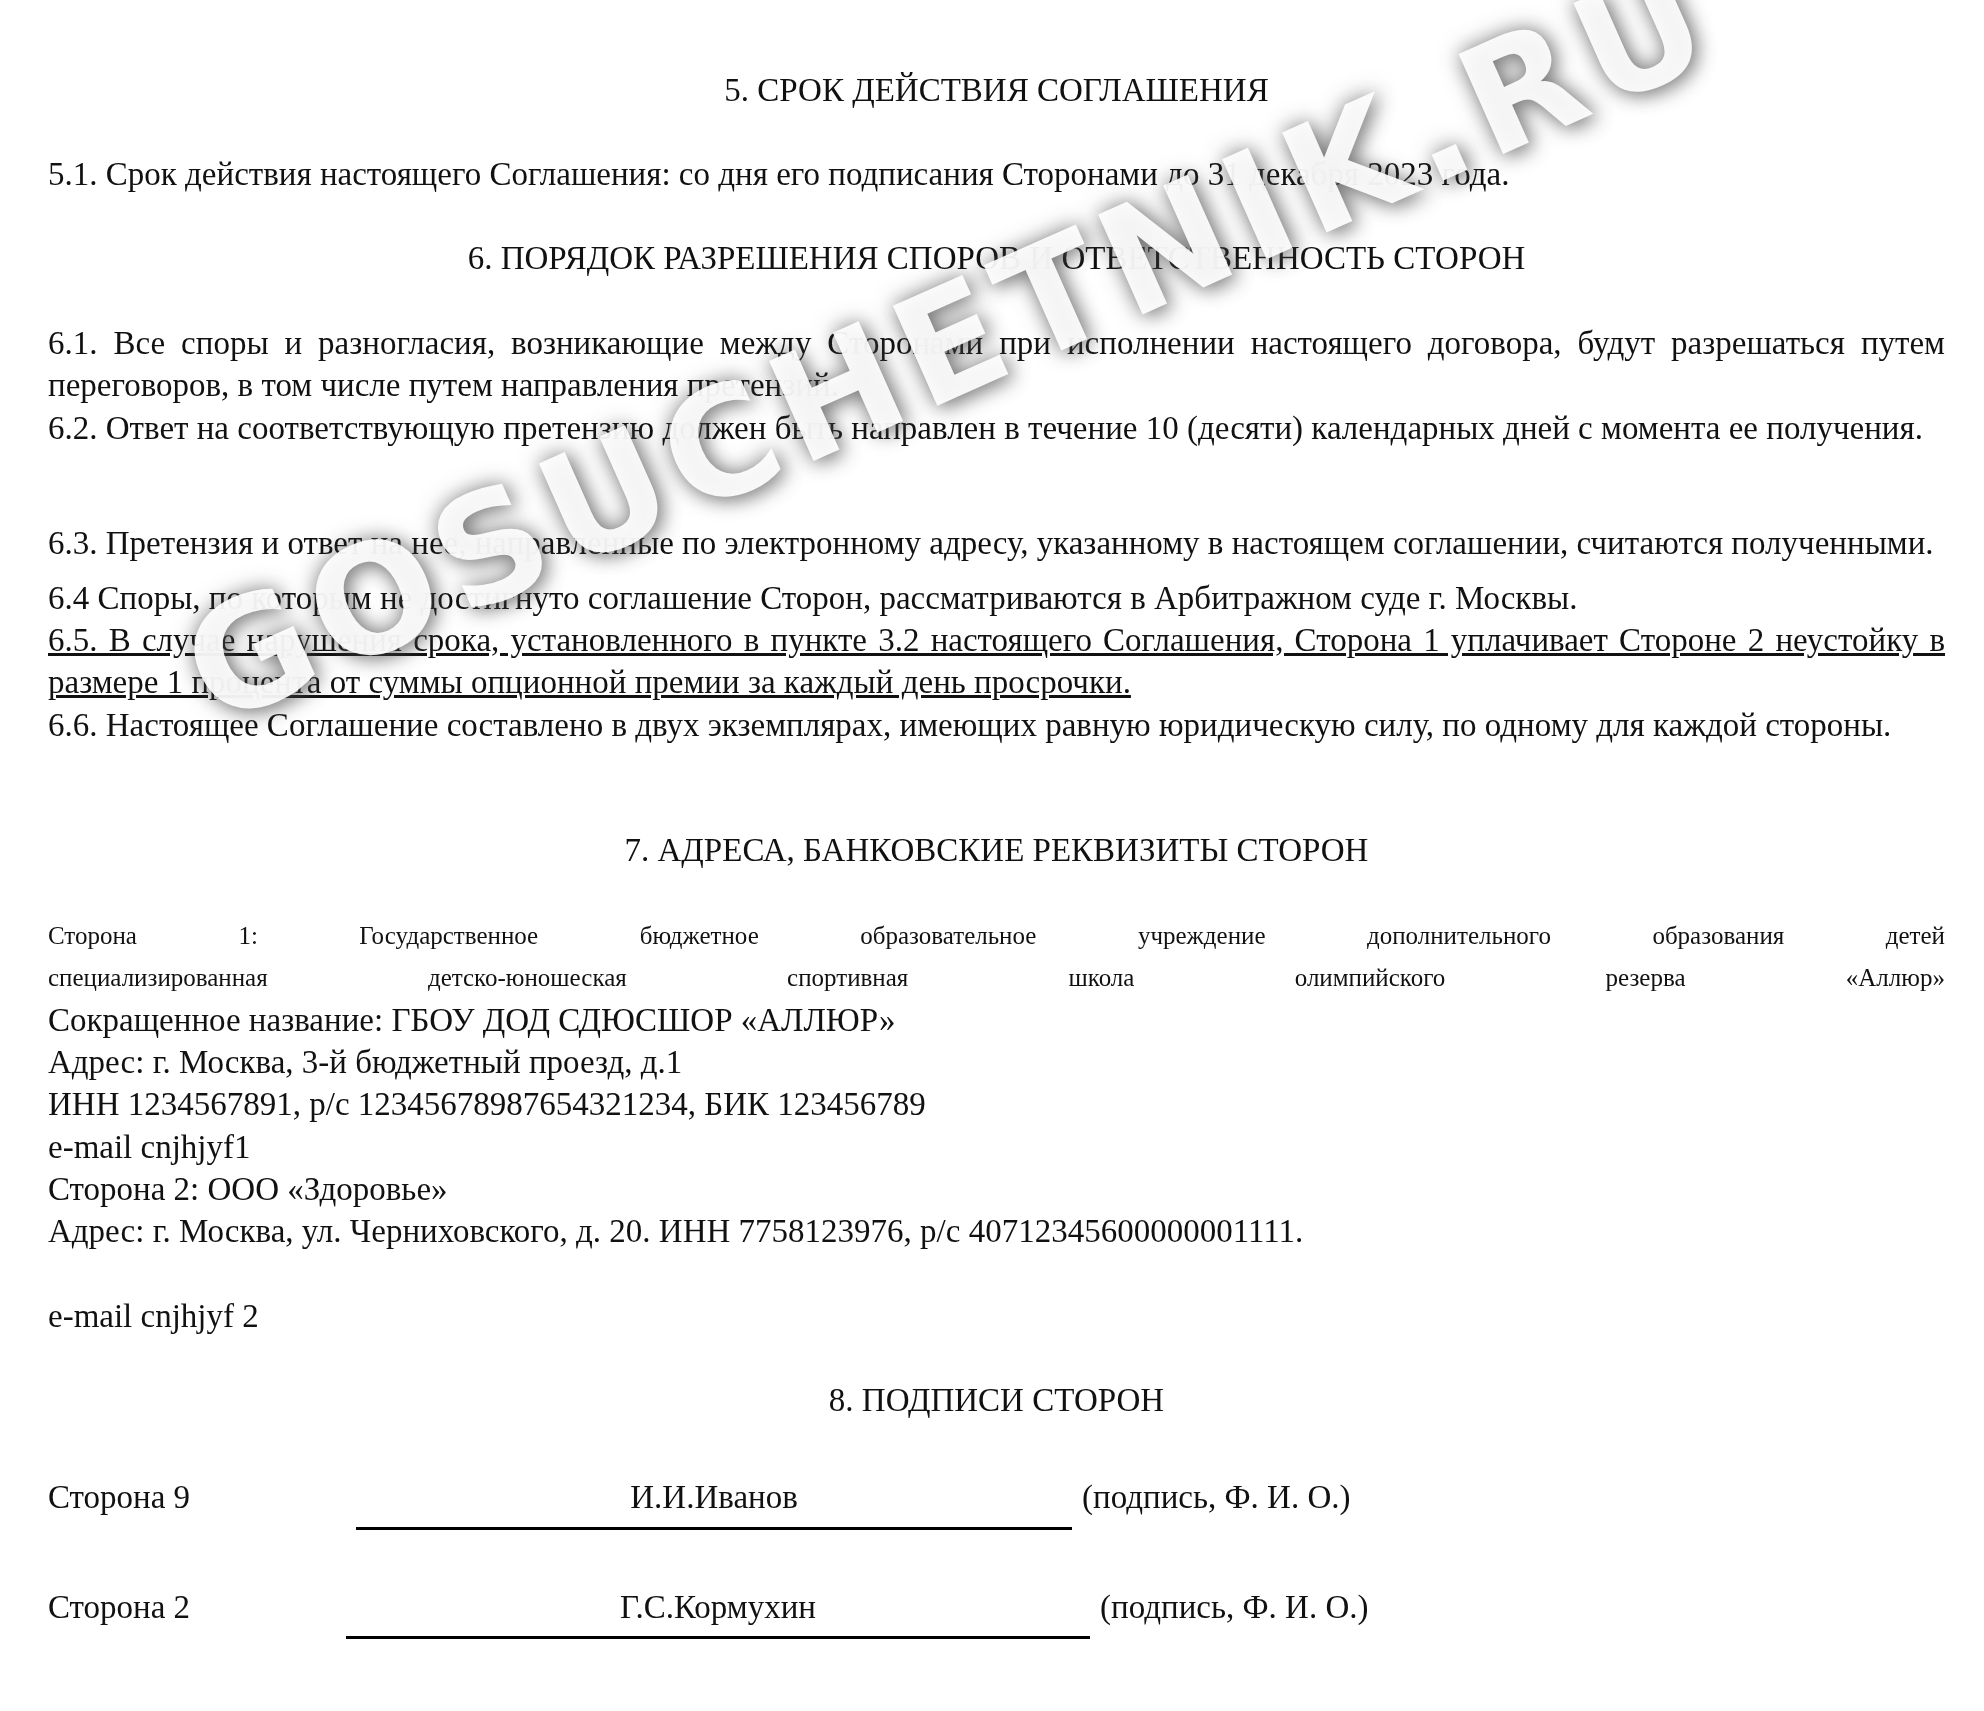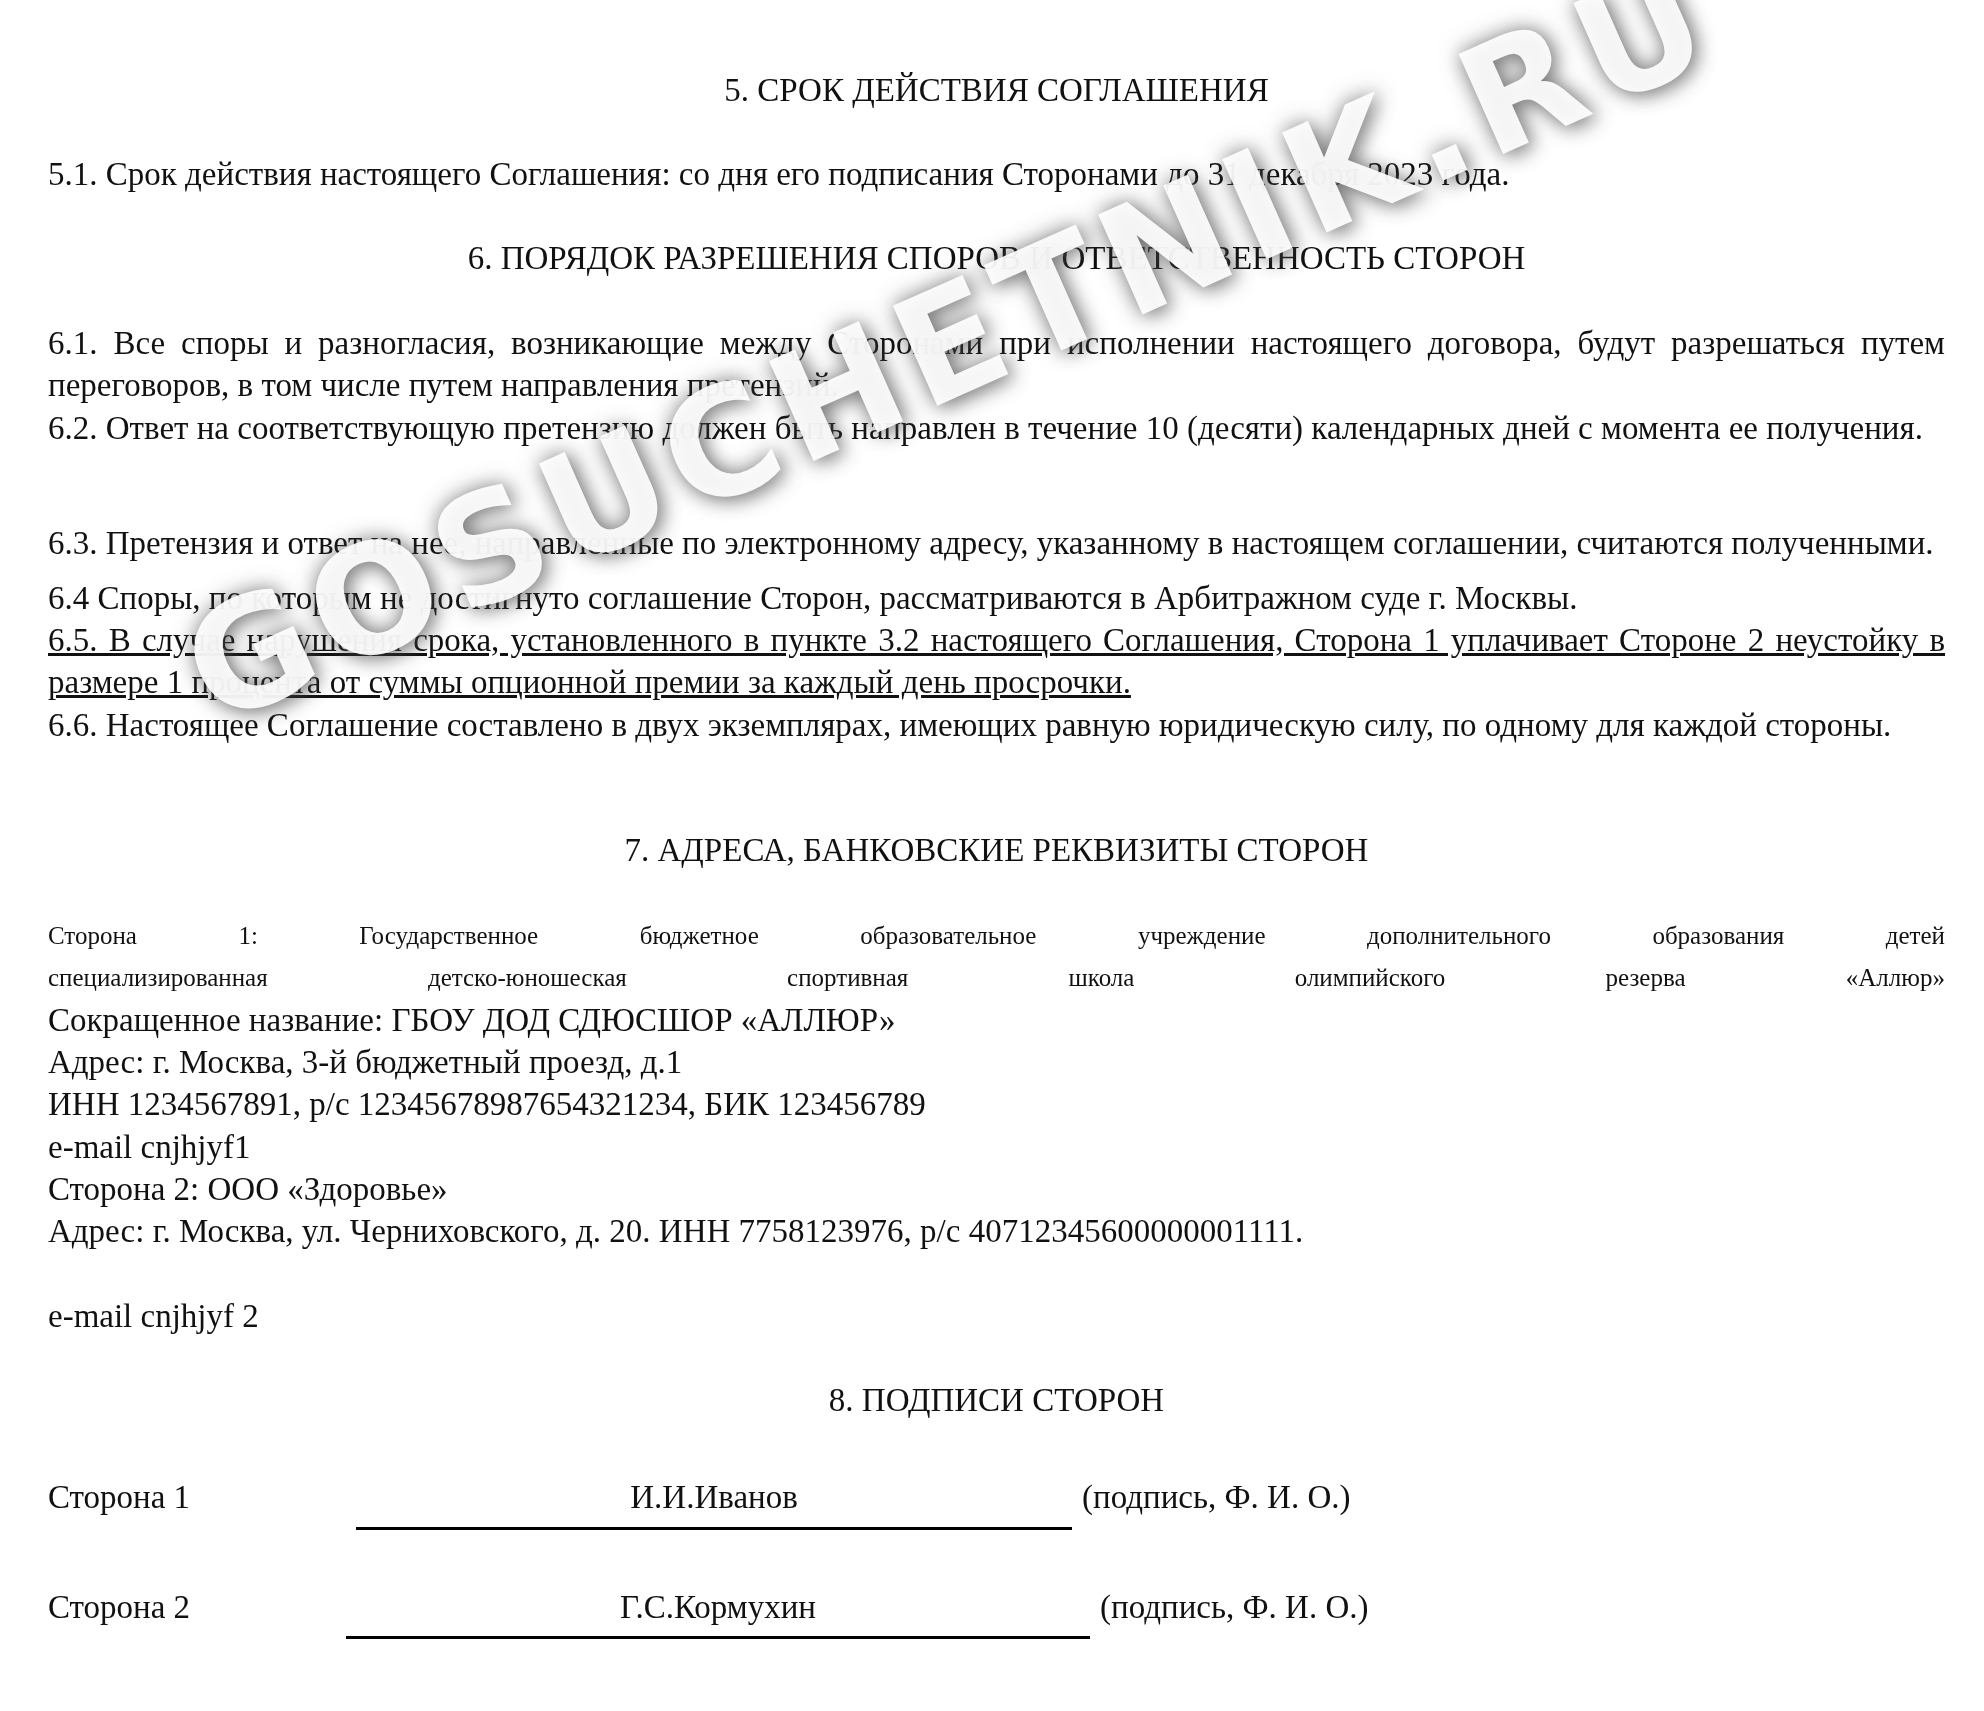--- a/index.html
+++ b/index.html
@@ -120,21 +120,21 @@
   <div class="line" style="top:1042px;">Адрес: г. Москва, 3-й бюджетный проезд, д.1</div>
   <div class="line" style="top:1084px;">ИНН 1234567891, р/с 12345678987654321234, БИК 123456789</div>
   <div class="line" style="top:1127px;">e-mail cnjhjyf1</div>
   <div class="line" style="top:1169px;">Сторона 2: ООО «Здоровье»</div>
   <div class="line" style="top:1211px;">Адрес: г. Москва, ул. Черниховского, д. 20. ИНН 7758123976, р/с 40712345600000001111.</div>
   <div class="line" style="top:1296px;">e-mail cnjhjyf 2</div>
 
   <div class="heading" style="top:1380px;">8. ПОДПИСИ СТОРОН</div>
 
   <div>
-    <div class="sig-label" style="top:1477px;">Сторона 1</div>
+    <div class="sig-label" style="top:1477px;">Сторона 9</div>
     <div class="sig-name" style="top:1477px; left:356px; width:716px;">И.И.Иванов</div>
     <div class="sig-rule" style="top:1527px; left:356px; width:716px;"></div>
     <div class="sig-hint" style="top:1477px; left:1082px;">(подпись, Ф. И. О.)</div>
   </div>
 
   <div>
     <div class="sig-label" style="top:1587px;">Сторона 2</div>
     <div class="sig-name" style="top:1587px; left:346px; width:744px;">Г.С.Кормухин</div>
     <div class="sig-rule" style="top:1636px; left:346px; width:744px;"></div>
     <div class="sig-hint" style="top:1587px; left:1100px;">(подпись, Ф. И. О.)</div>

